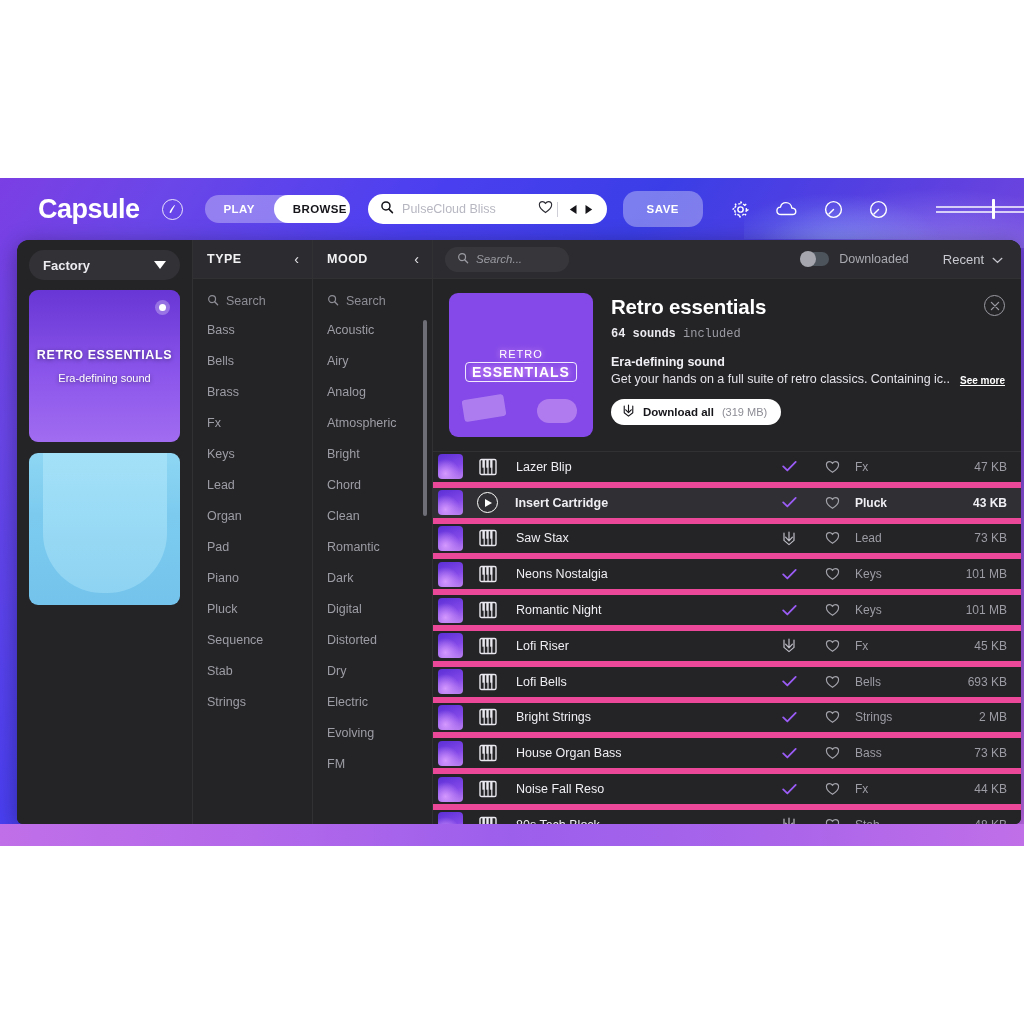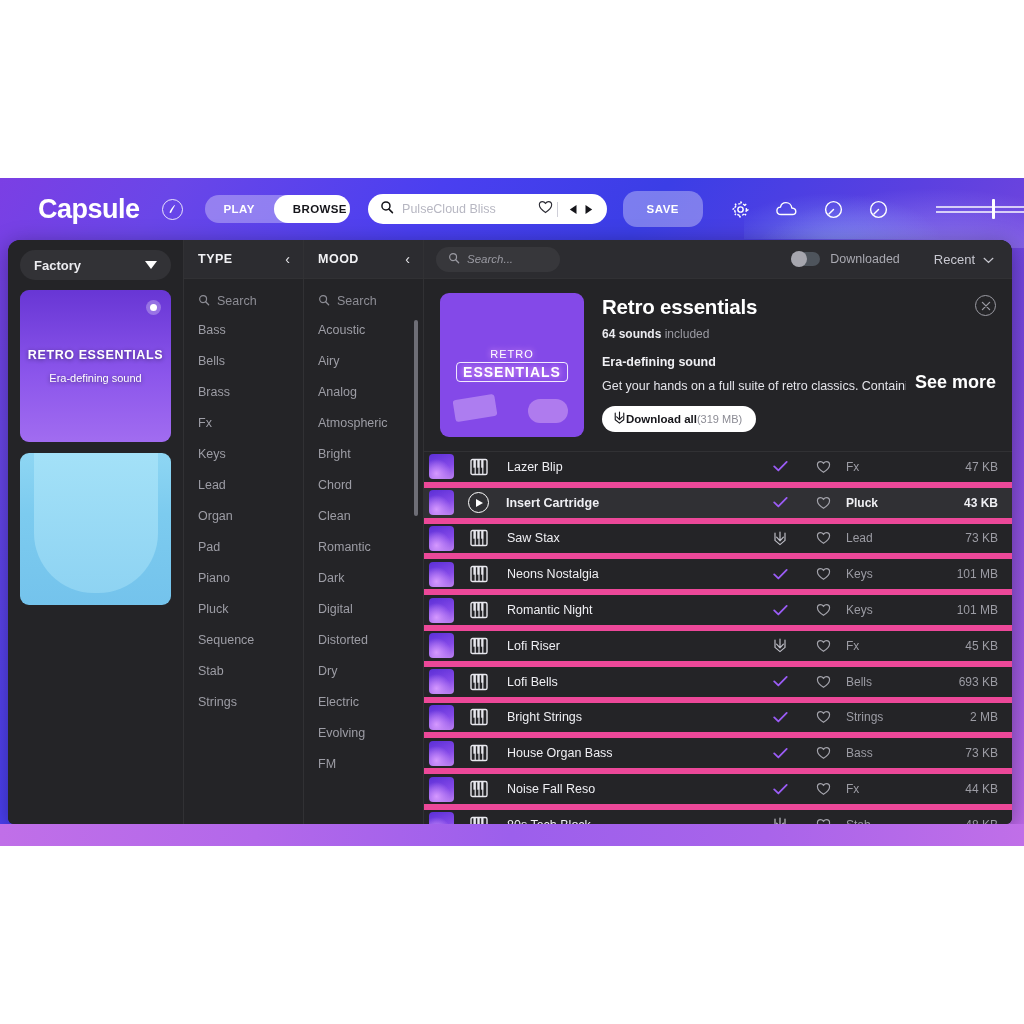--- a/index.html
+++ b/index.html
@@ -108,21 +108,21 @@
     position:absolute; left:0; width:88px; height:1.6px; background: rgba(255,255,255,.72);
   }
   #master-slider .track-a { top: 7px; }
   #master-slider .track-b { top: 12px; }
   #master-slider .thumb {
     position:absolute; left: 56px; top: 0px; width: 3px; height: 20px; background:#fff; border-radius:1px;
   }
 
   
   #browser {
-    position:absolute; left: 8px; top: 62px;
+    position:absolute; left: 17px; top: 62px;
     width: 1004px; height: 584px;
     background: #262629; border-radius: 12px 12px 6px 6px;
     overflow: hidden; display: flex;
     box-shadow: 0 4px 22px rgba(0,0,0,.35);
   }
 
   
   #sidebar {
     width: 175px; background: #242427; flex-shrink: 0;
     display:flex; flex-direction:column; padding: 10px 12px 0 12px;
@@ -267,30 +267,30 @@
   #detail-art .gamepad {
     position:absolute; right: 16px; bottom: 14px; width: 40px; height: 24px;
     border-radius: 12px; background: rgba(190,140,240,.75);
   }
   #detail-art .cart {
     position:absolute; left: 14px; bottom: 18px; width: 42px; height: 22px;
     border-radius: 3px; background: rgba(200,160,245,.6); transform: rotate(-9deg);
   }
   #detail-info { margin-left: 18px; flex:1; min-width:0; padding-top: 2px; }
   #detail-title { color:#fff; font-size: 20.5px; font-weight:700; letter-spacing:-.2px; }
-  #detail-count { margin-top: 8px; font-size: 12px; }
+  #detail-count { margin-top: 8px; font-size: 12px; font-family: Liberation Mono, monospace; }
   #detail-count .b { color:#ebebf0; font-weight:700; }
   #detail-count .m { color:#9b9ba3; }
   #detail-tag { margin-top: 14px; color:#f0f0f4; font-size: 12.5px; font-weight:700; }
   #detail-desc-row { margin-top: 3px; display:flex; align-items:flex-end; gap: 9px; }
   #detail-desc { color:#e3e3e9; font-size: 12.5px; white-space:nowrap; overflow:hidden; }
-  #see-more { color:#fff; font-size:18px; font-weight:700; cursor:pointer; flex-shrink:0; }
+  #see-more { color:#fff; font-size:10px; font-weight:700; text-decoration: underline; cursor:pointer; flex-shrink:0; }
   #dl-all {
     margin-top: 13px; height: 26px; border-radius: 13px; background:#fff;
-    display:inline-flex; align-items:center; padding: 0 14px 0 11px; cursor:pointer;
+    display:inline-flex; align-items:center; gap:8px; padding: 0 14px 0 11px; cursor:pointer;
   }
   #dl-all .t1 { color:#15151a; font-size:11.5px; font-weight:700; }
   #dl-all .t2 { color:#8b8b94; font-size:11px; }
   #detail-close {
     position:absolute; right: 16px; top: 16px; width: 21px; height: 21px;
     border-radius:50%; border:1.4px solid #9b9ba3; cursor:pointer;
     display:flex; align-items:center; justify-content:center;
   }
 
   

